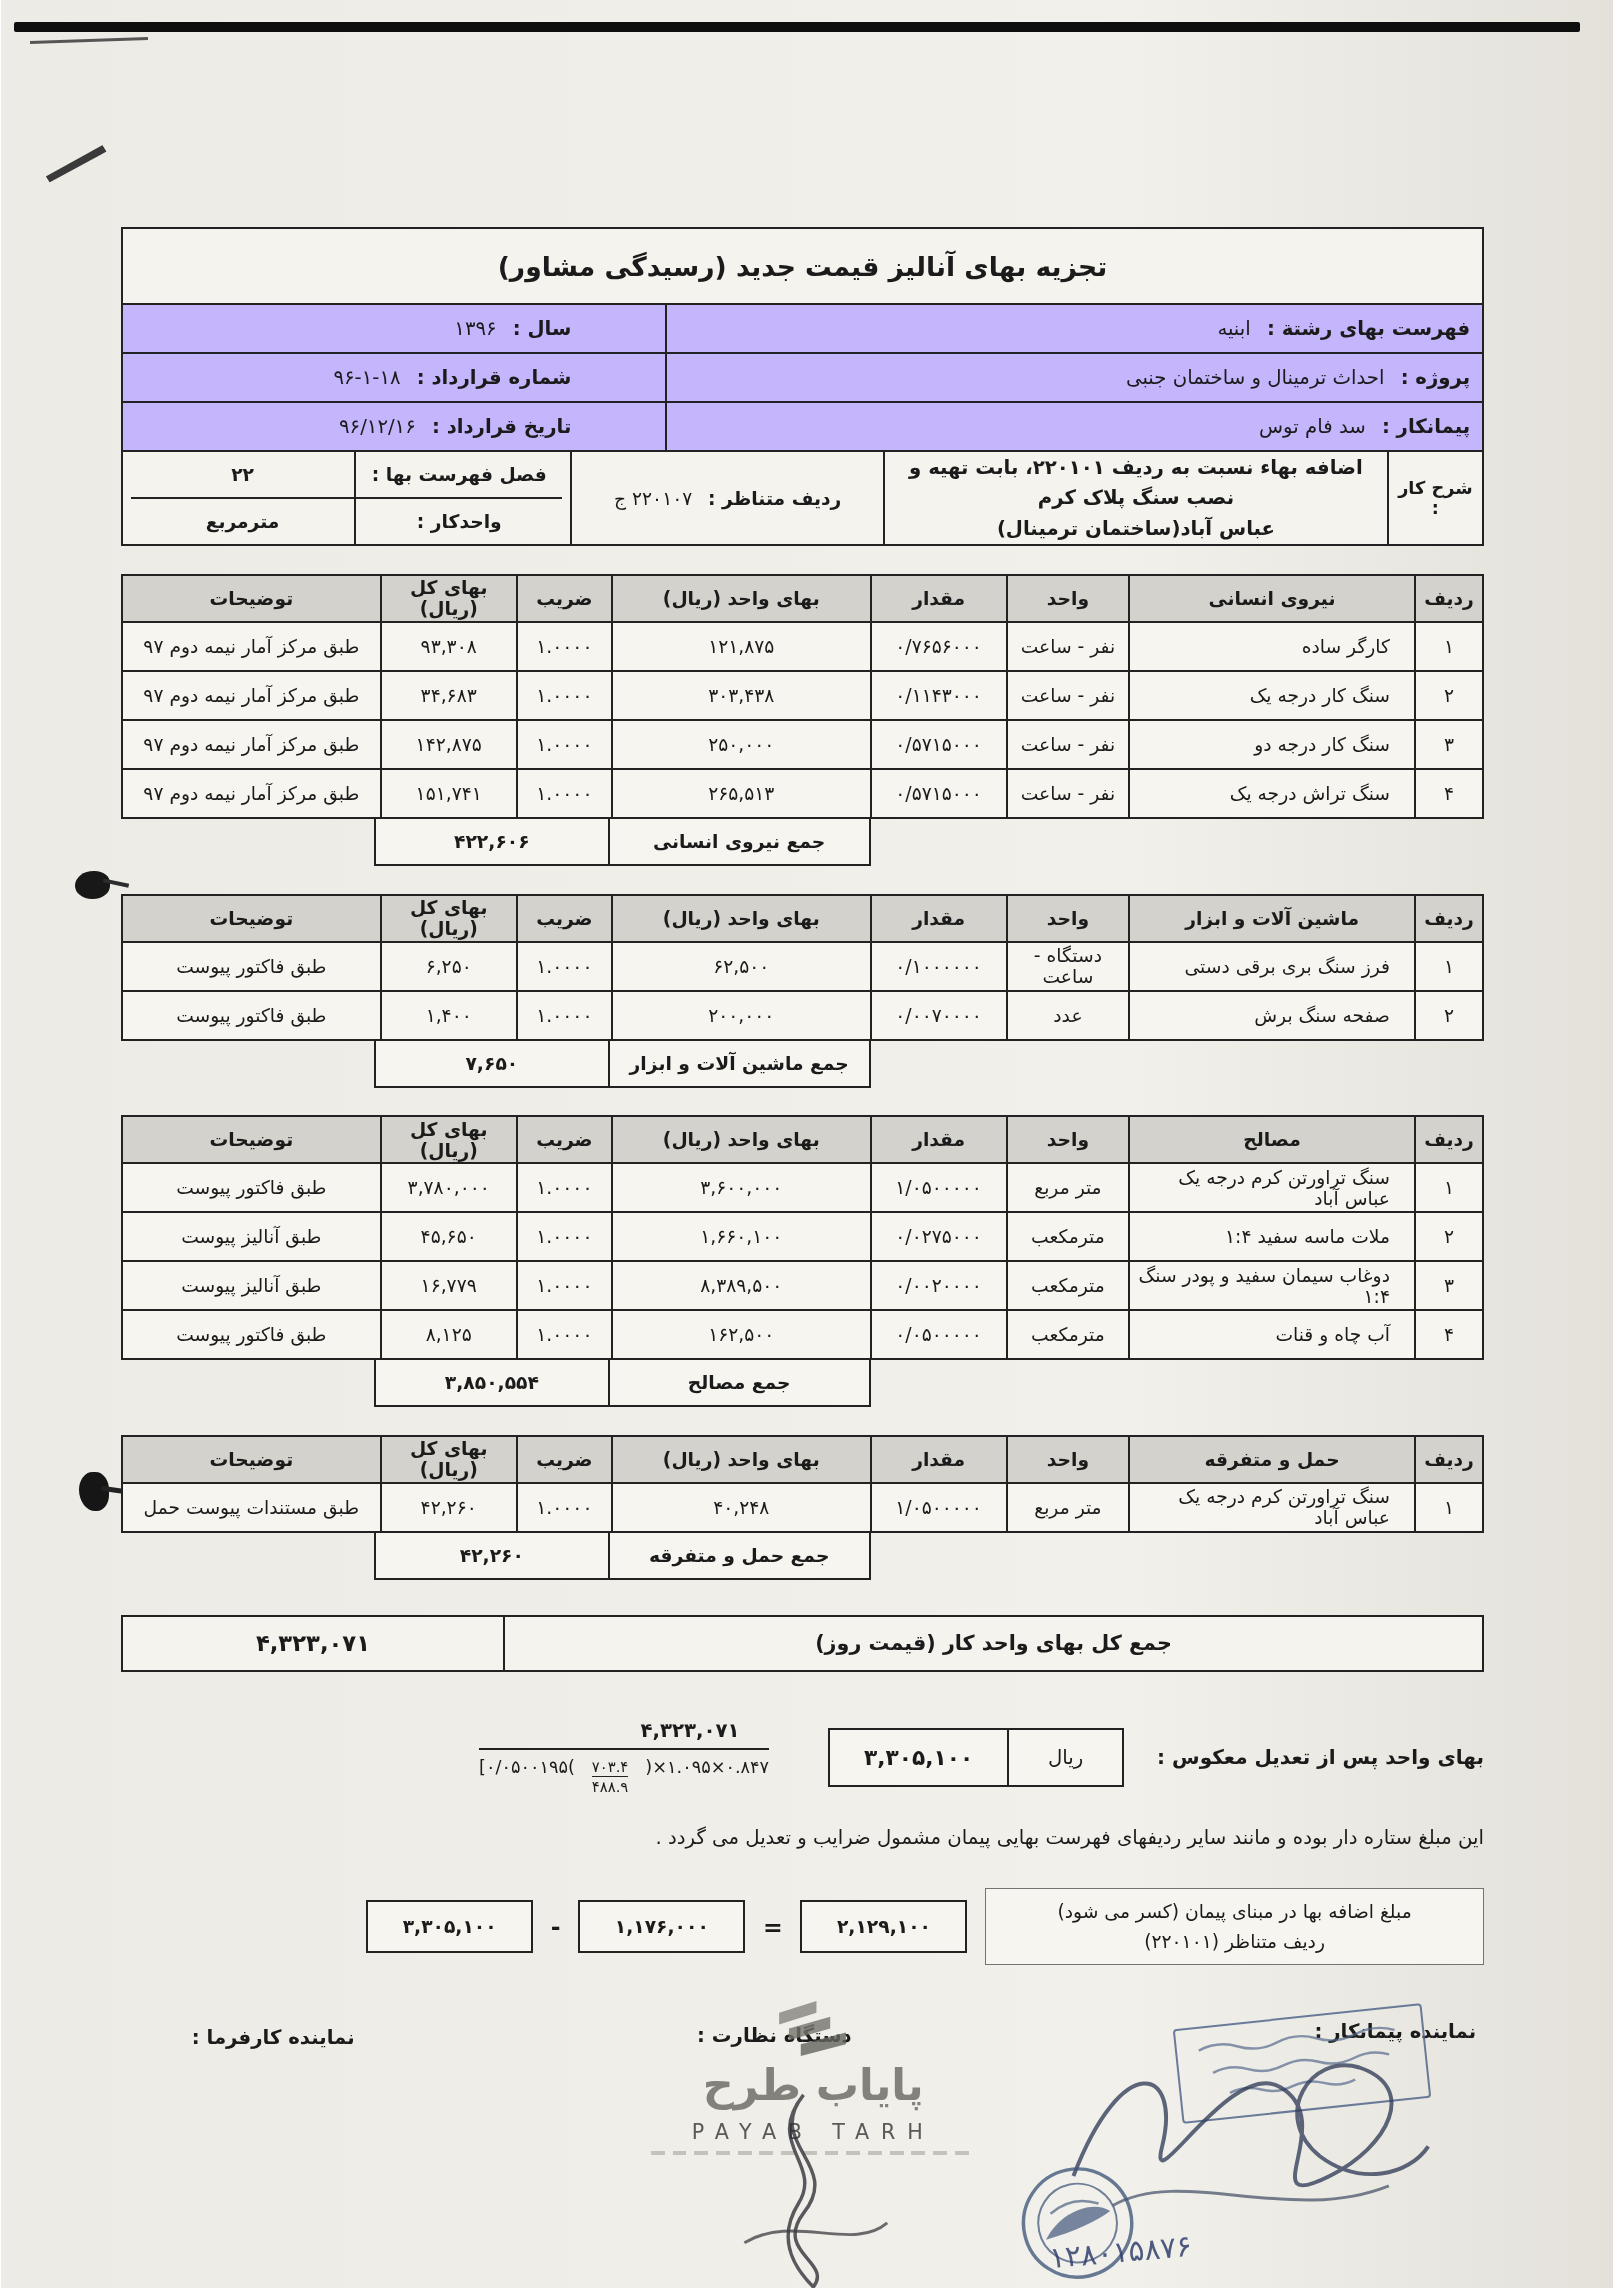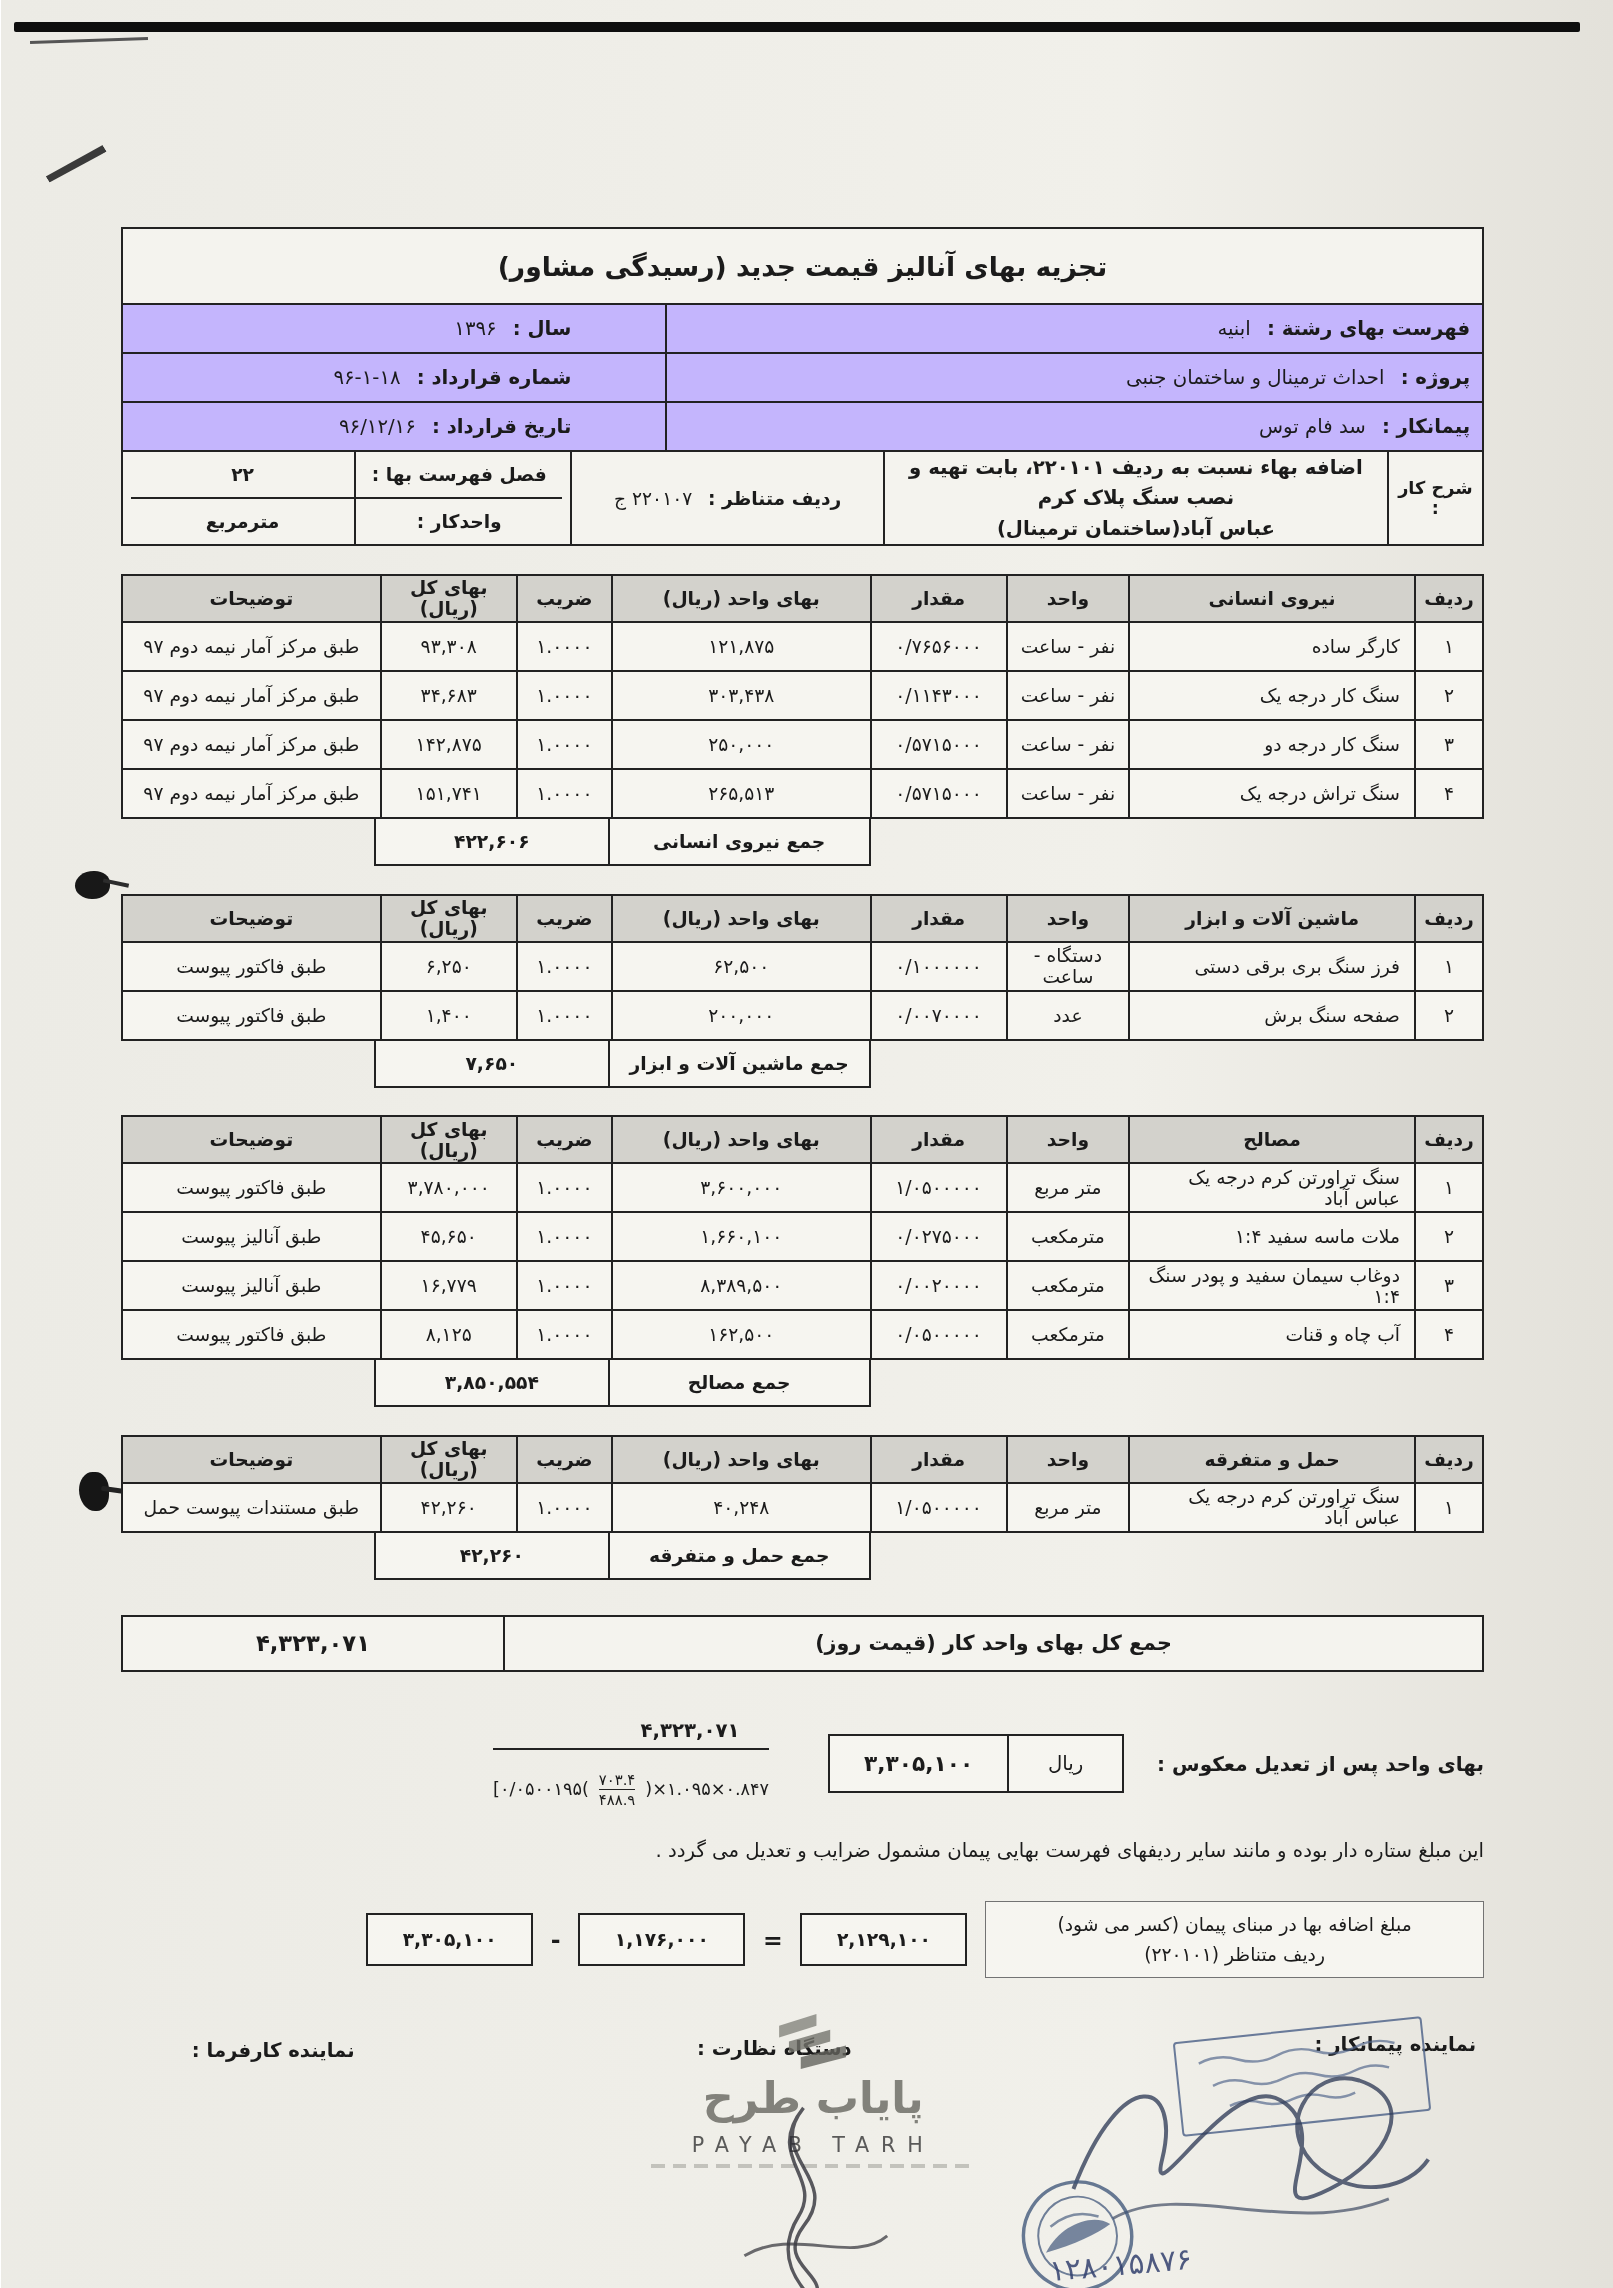--- a/index.html
+++ b/index.html
@@ -38,38 +38,38 @@
   .work-side{width:33%;padding:0;}
   .side-inner{width:100%;height:100%;font-size:18.7px;}
   .side-inner td{border:0;border-bottom:2px solid #222;height:45px;}
   .side-inner tr:last-child td{border-bottom:0;}
   .side-inner .s-lbl{border-left:2px solid #222;width:48%;text-align:center;font-weight:bold;}
   .side-inner .s-val{text-align:center;font-weight:bold;}
   
   .cost-table{width:100%;font-size:18.7px;text-align:center;margin-top:27.6px;background:#f6f5f0;}
   .cost-table th{border:2px solid #222;background:#d3d2cc;font-weight:bold;height:45px;padding:0 3.9px;}
   .cost-table td{border:2px solid #222;height:47px;padding:0 7.9px;}
-  .cost-table .c-desc{text-align:right;padding-right:14px;}
+  .cost-table .c-desc{text-align:right;padding-right:24px;}
   .sumrow{display:flex;direction:rtl;font-size:18.7px;font-weight:bold;}
   .sumrow .sp{width:45%;}
   .sum-label{width:19%;border:2px solid #222;border-top:0;height:45px;line-height:45px;text-align:center;background:#f6f5f0;}
   .sum-value{width:17%;border:2px solid #222;border-top:0;border-right:0;height:45px;line-height:45px;text-align:center;background:#f6f5f0;}
   
   .grand{display:flex;direction:rtl;margin-top:35px;font-size:20.7px;}
   .g-label{width:72%;border:2px solid #222;height:53px;line-height:53px;text-align:center;font-weight:bold;background:#f4f3ee;}
   .g-value{width:28%;border:2px solid #222;border-right:0;height:53px;line-height:53px;text-align:center;font-weight:bold;font-size:22.7px;background:#f4f3ee;}
   
   .adjust{display:flex;direction:rtl;align-items:center;margin-top:47px;}
   .adj-label{font-size:20px;font-weight:bold;margin-left:33px;}
   .adj-box{display:flex;direction:rtl;border:2px solid #222;height:55px;background:#f6f5f0;}
   .adj-currency{width:113px;border-left:2px solid #222;text-align:center;line-height:55px;font-size:19.7px;}
   .adj-value{width:177px;text-align:center;line-height:55px;font-weight:bold;font-size:21.7px;}
   .bigfrac{direction:ltr;margin-right:59px;font-size:17.7px;text-align:center;}
   .bigfrac .num{border-bottom:2px solid #222;padding:0 29.6px 5.9px;font-size:19.7px;font-weight:bold;text-align:right;}
-  .bigfrac .den{display:flex;align-items:center;justify-content:center;gap:10px;padding-top:20px;}
+  .bigfrac .den{display:flex;align-items:flex-start;justify-content:center;gap:17px;padding-top:7px;}
   .smallfrac{display:inline-flex;flex-direction:column;font-size:14.8px;line-height:1.3;}
   .smallfrac span:first-child{border-bottom:1.5px solid #222;}
   
   .star-note{margin-top:29.6px;font-size:19.7px;text-align:right;}
   
   .deduct{display:flex;direction:rtl;align-items:center;margin-top:39px;gap:17.7px;font-size:18.7px;}
   .d-label{width:35%;border:1px solid #737373;text-align:center;padding:7.9px 9.9px;line-height:1.6;background:#f6f5f0;}
   .d-box{border:2px solid #222;min-width:163px;height:49px;line-height:49px;text-align:center;font-weight:bold;background:#f6f5f0;}
   .d-op{font-size:23.6px;font-weight:bold;}
   

